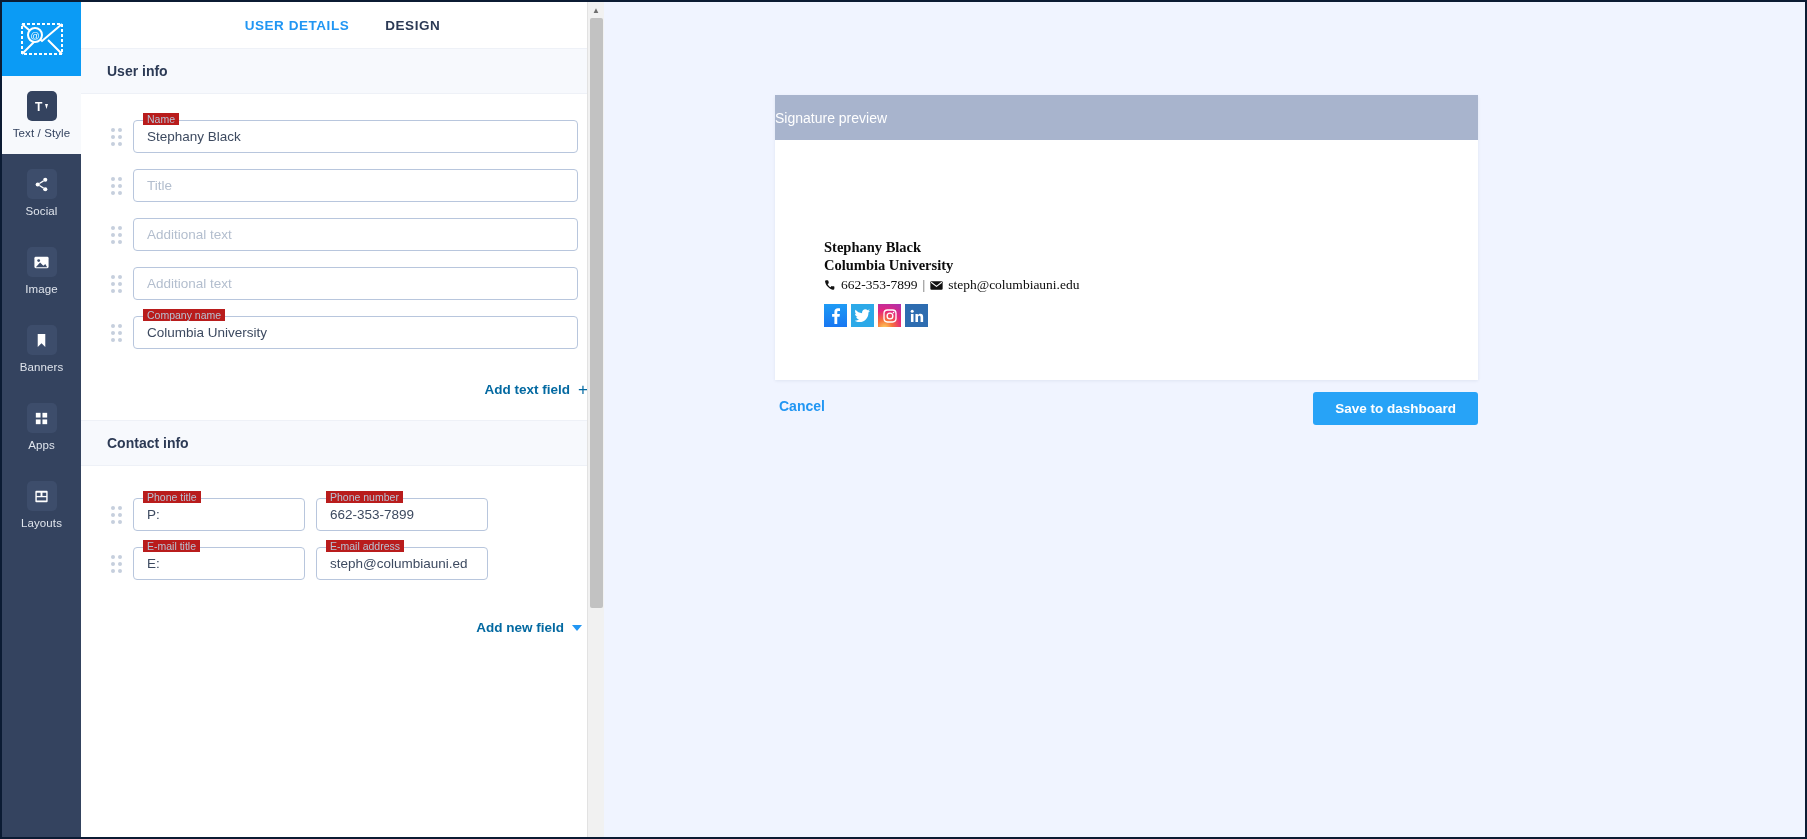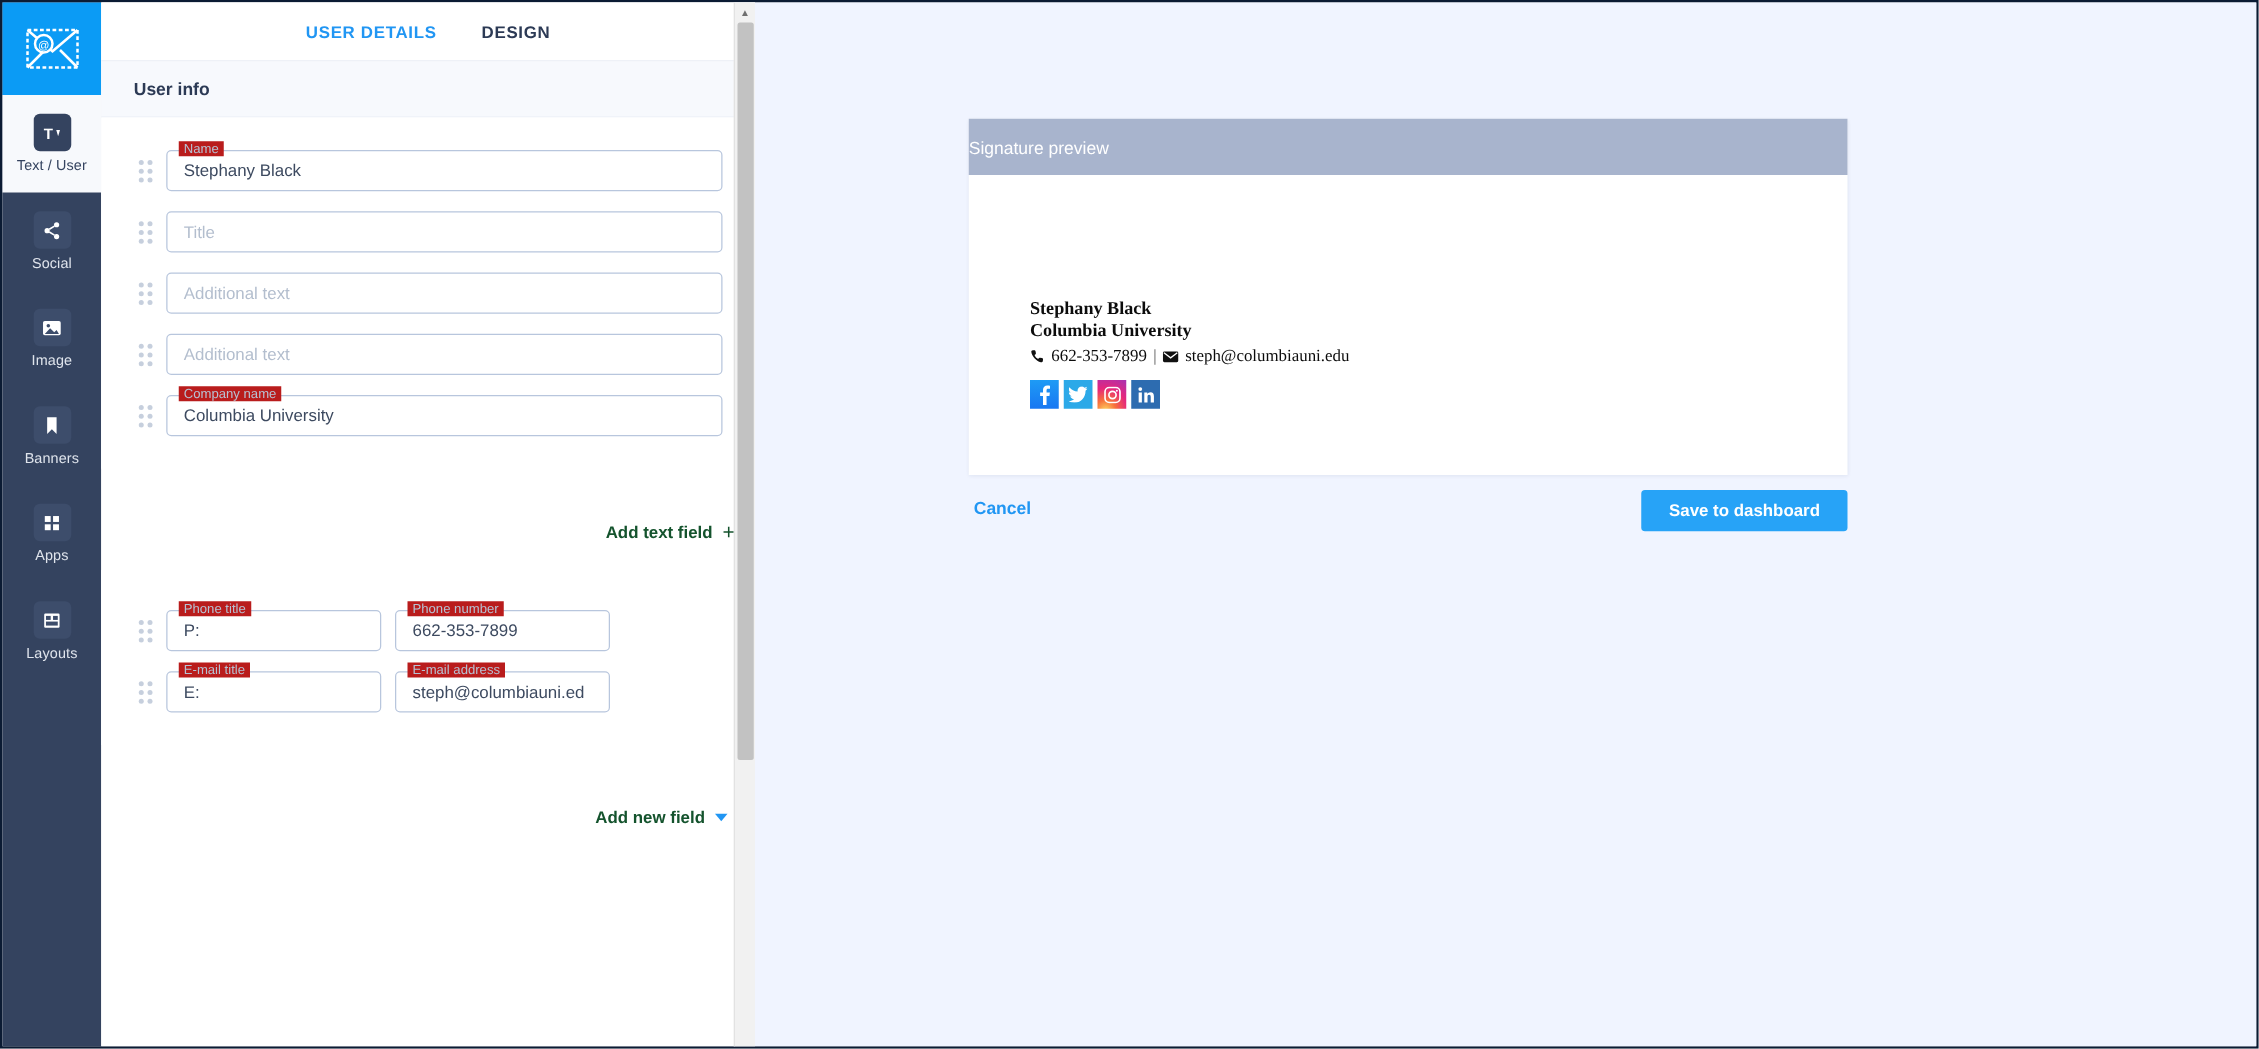--- a/index.html
+++ b/index.html
@@ -161,29 +161,28 @@
   }
 
   .link-row {
     display: flex;
     justify-content: flex-end;
     padding: 6px 16px 22px 0;
   }
   .link-blue {
     font-size: 13.5px;
     font-weight: bold;
-    color: #14532d;
+    color: #0369a1;
     cursor: pointer;
     display: inline-flex;
     align-items: center;
     gap: 8px;
     background: none;
     border: none;
     font-family: inherit;
-    margin-top: 36px;
   }
   .plus { font-size: 17px; font-weight: normal; line-height: 1; }
   .caret {
     width: 0; height: 0;
     border-left: 5px solid transparent;
     border-right: 5px solid transparent;
     border-top: 6px solid #2196f3;
     display: inline-block;
   }
 
@@ -327,21 +326,21 @@
       </svg>
     </div>
 
     <div class="rail-item active">
       <span class="rail-tile">
         <svg width="17" height="17" viewBox="0 0 17 17">
           <text x="2" y="13" font-size="12" font-weight="bold" fill="#ffffff" font-family="Liberation Sans, sans-serif">T</text>
           <path d="M12 6 L15 6 L13.5 11 Z" fill="#ffffff"></path>
         </svg>
       </span>
-      <span class="rail-label">Text / User</span>
+      <span class="rail-label">Text / Style</span>
     </div>
 
     <div class="rail-item">
       <span class="rail-tile">
         <svg width="17" height="17" viewBox="0 0 18 18">
           <circle cx="13" cy="4" r="2.2" fill="#ffffff"></circle>
           <circle cx="5" cy="9" r="2.2" fill="#ffffff"></circle>
           <circle cx="13" cy="14" r="2.2" fill="#ffffff"></circle>
           <path d="M11.2 5.2 L6.8 7.9 M6.8 10.1 L11.2 12.8" stroke="#ffffff" stroke-width="1.4"></path>
         </svg>
@@ -477,20 +476,21 @@
       </div>
     </div>
 
     <div class="link-row">
       <button class="link-blue">
         <span>Add text field</span>
         <span class="plus">+</span>
       </button>
     </div>
 
+    <div class="section-head">Contact info</div>
     <div class="section-body" style="padding-top:32px;">
 
       <div class="field-row">
         <span class="drag-handle">
           <i></i>
             <i></i>
             <i></i>
             <i></i>
             <i></i>
             <i></i>

